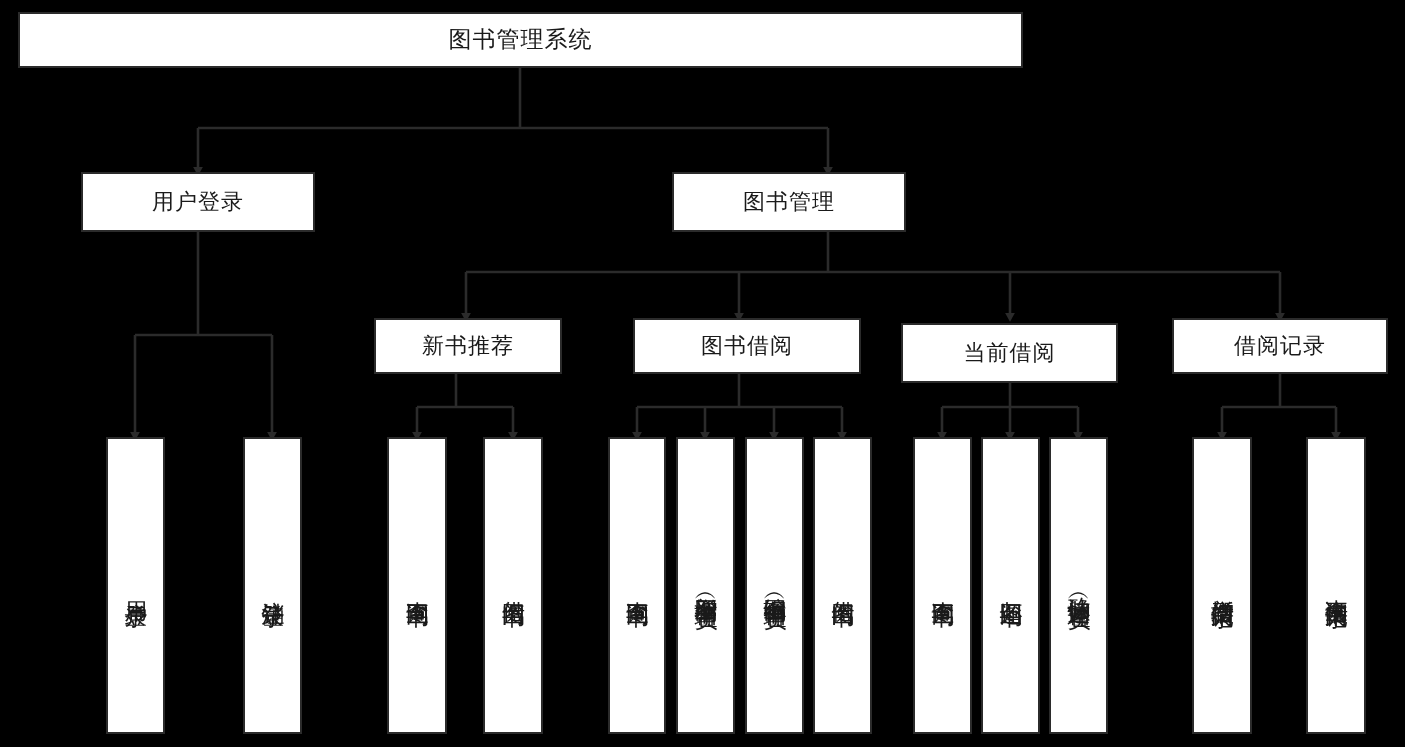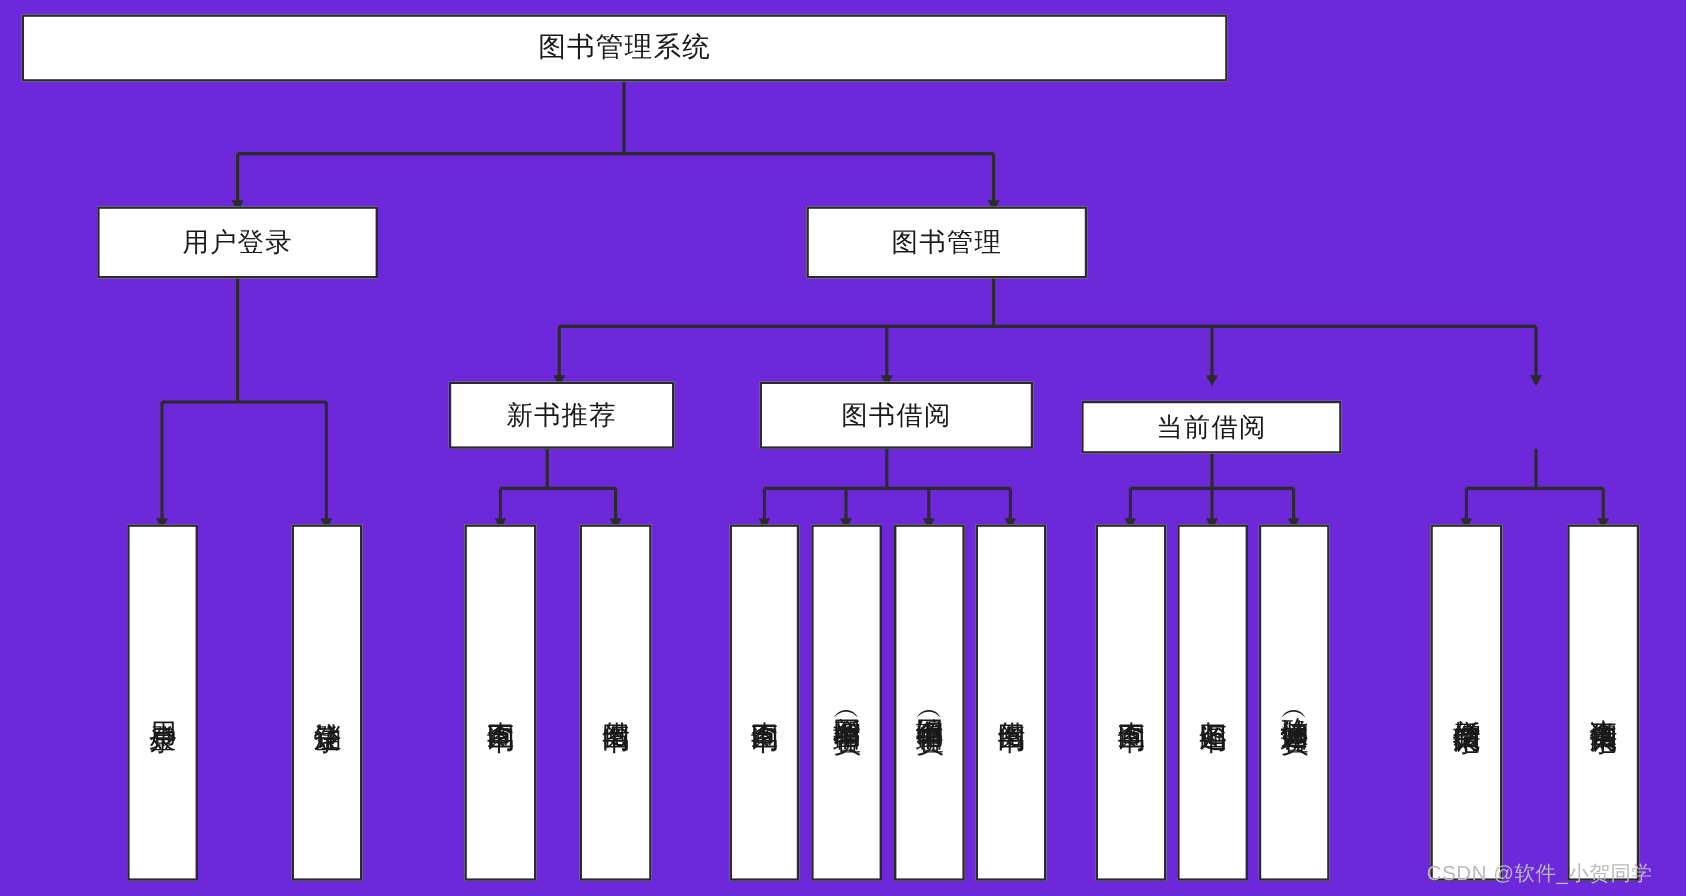--- a/index.html
+++ b/index.html
@@ -8,21 +8,21 @@
     padding: 0;
     background: #ffffff;
   }
   body {
     font-family: "Liberation Sans", "DejaVu Sans", sans-serif;
   }
   #canvas {
     position: relative;
     width: 1405px;
     height: 747px;
-    background: #6d28d9;
+    background: #000000;
     overflow: hidden;
   }
   #wires {
     position: absolute;
     left: 0;
     top: 0;
     width: 1405px;
     height: 747px;
     pointer-events: none;
   }
@@ -130,22 +130,25 @@
   <div class="node h" style="left: 672px; top: 172px; width: 234px; height: 60px;">
     <span>图书管理</span>
   </div>
 
   <div class="node h" style="left: 362px; top: 318px; width: 188px; height: 56px; margin-left: 12px;">
     <span>新书推荐</span>
   </div>
   <div class="node h" style="left: 633px; top: 318px; width: 228px; height: 56px;">
     <span>图书借阅</span>
   </div>
-  <div class="node h" style="left: 901px; top: 334px; width: 217px; height: 44px; justify-content: center;">
+  <div class="node h" style="left: 901px; top: 323px; width: 217px; height: 60px; justify-content: center;">
     <span>当前借阅</span>
+  </div>
+  <div class="node h" style="left: 1172px; top: 318px; width: 216px; height: 56px;">
+    <span>借阅记录</span>
   </div>
 
   <div class="node v" style="left: 106px; top: 437px; width: 59px; height: 297px;">
     <span class="vtext">用户登录</span>
   </div>
   <div class="node v" style="left: 243px; top: 437px; width: 59px; height: 297px;">
     <span class="vtext">注销登录</span>
   </div>
   <div class="node v" style="left: 387px; top: 437px; width: 60px; height: 297px;">
     <span class="vtext">查询图书</span>
@@ -174,15 +177,14 @@
   <div class="node v" style="left: 1049px; top: 437px; width: 59px; height: 297px;">
     <span class="vtext">确认归还（管理员）</span>
   </div>
   <div class="node v" style="left: 1192px; top: 437px; width: 60px; height: 297px;">
     <span class="vtext">新增借阅记录</span>
   </div>
   <div class="node v" style="left: 1306px; top: 437px; width: 60px; height: 297px;">
     <span class="vtext">查询借阅记录</span>
   </div>
 
-  <div class="watermark">CSDN @软件_小贺同学</div>
 
 </div>
 
 </body></html>

